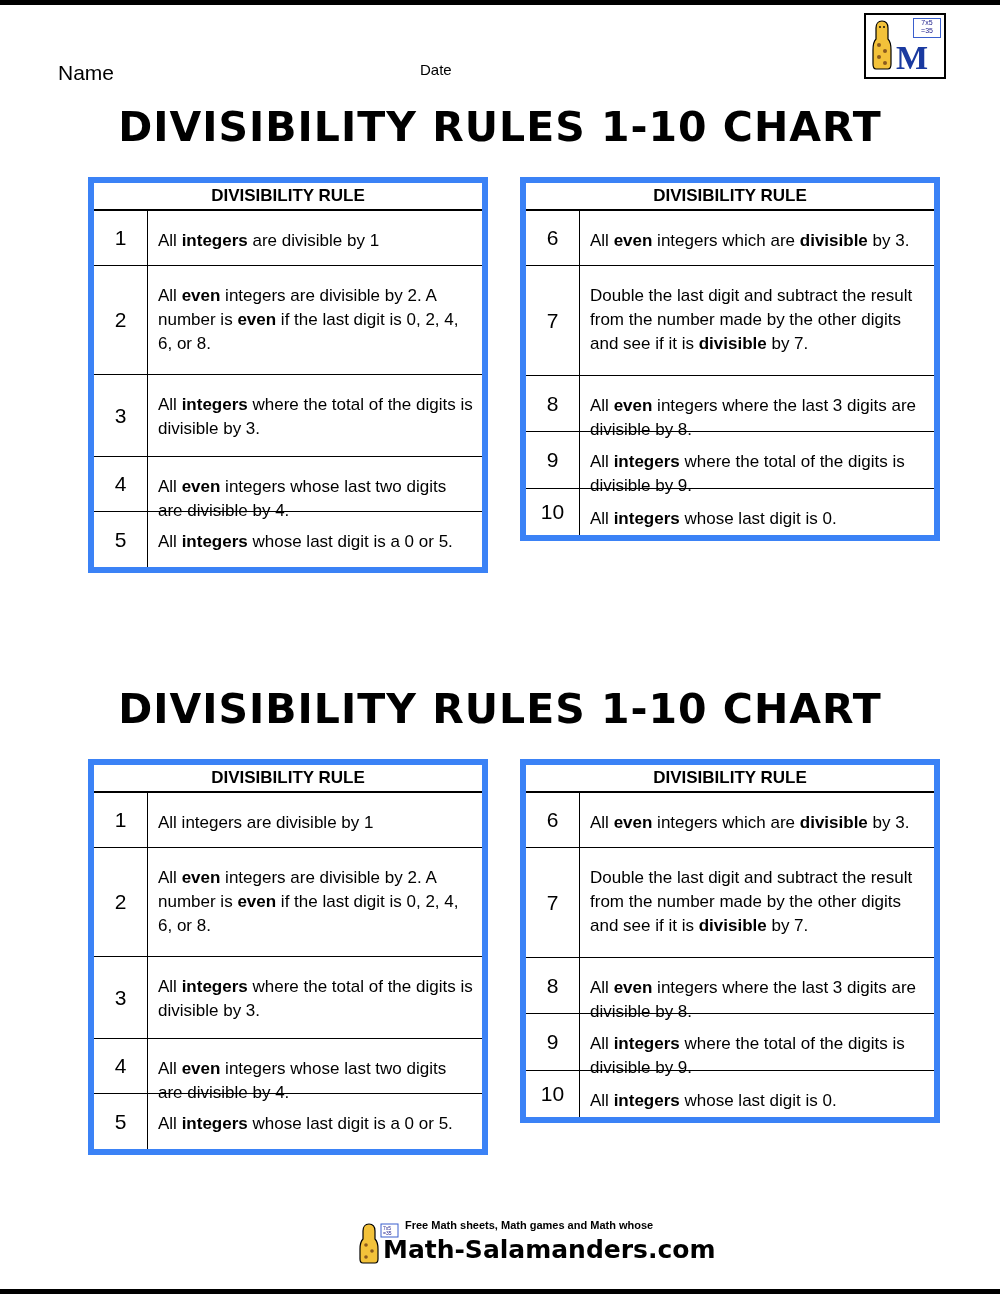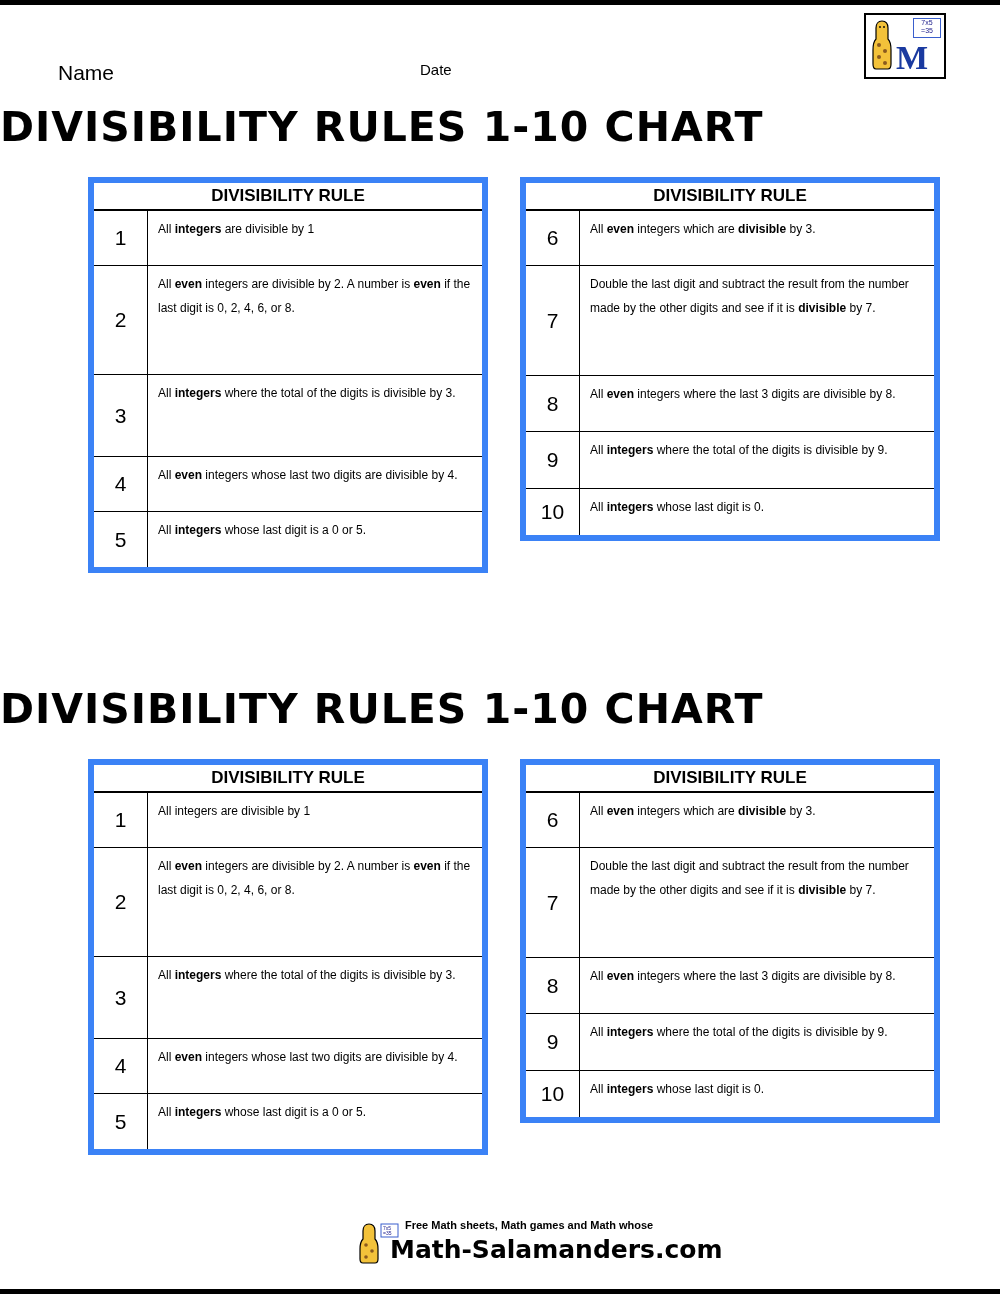--- a/index.html
+++ b/index.html
@@ -84,21 +84,21 @@
     font-weight: bold;
     line-height: 34px;
     color: #1a3aa0;
     font-family: "Liberation Serif", serif;
   }
 
   
   .chart-title {
     position: absolute;
     width: 1000px;
-    text-align: left;
+    text-align: center;
     font-family: "DejaVu Sans", sans-serif;
     font-weight: bold;
     font-size: 41px;
     letter-spacing: 1px;
     color: #000;
   }
   .chart-title-1 { top: 98px; }
   .chart-title-2 { top: 680px; }
 
   
@@ -128,22 +128,22 @@
     min-width: 54px;
     border-right: 1px solid #000;
     display: flex;
     align-items: center;
     justify-content: center;
     font-size: 21px;
     box-sizing: border-box;
   }
   .ttext {
     flex: 1;
-    padding: 6px 8px 6px 10px;
-    font-size: 12px;
+    padding: 18px 8px 6px 10px;
+    font-size: 17px;
     line-height: 24px;
     box-sizing: border-box;
   }
   .ttext b { font-weight: bold; }
 
   
   .tbl-1l { left: 88px; top: 172px; width: 400px; }
   .tbl-1r { left: 520px; top: 172px; width: 420px; }
   
   .tbl-2l { left: 88px; top: 754px; width: 400px; }
@@ -194,21 +194,20 @@
   }
   .footer-brand {
     position: absolute;
     left: 28px;
     top: 18px;
     font-size: 25px;
     font-weight: bold;
     font-family: "DejaVu Sans", sans-serif;
     color: #000;
     white-space: nowrap;
-    margin-left: 7px;
   }
 </style>
 </head>
 <body>
 
 <div class="page">
 
   <div class="header-row">
     <div class="name-label">Name</div>
     <div class="date-label">Date</div>

